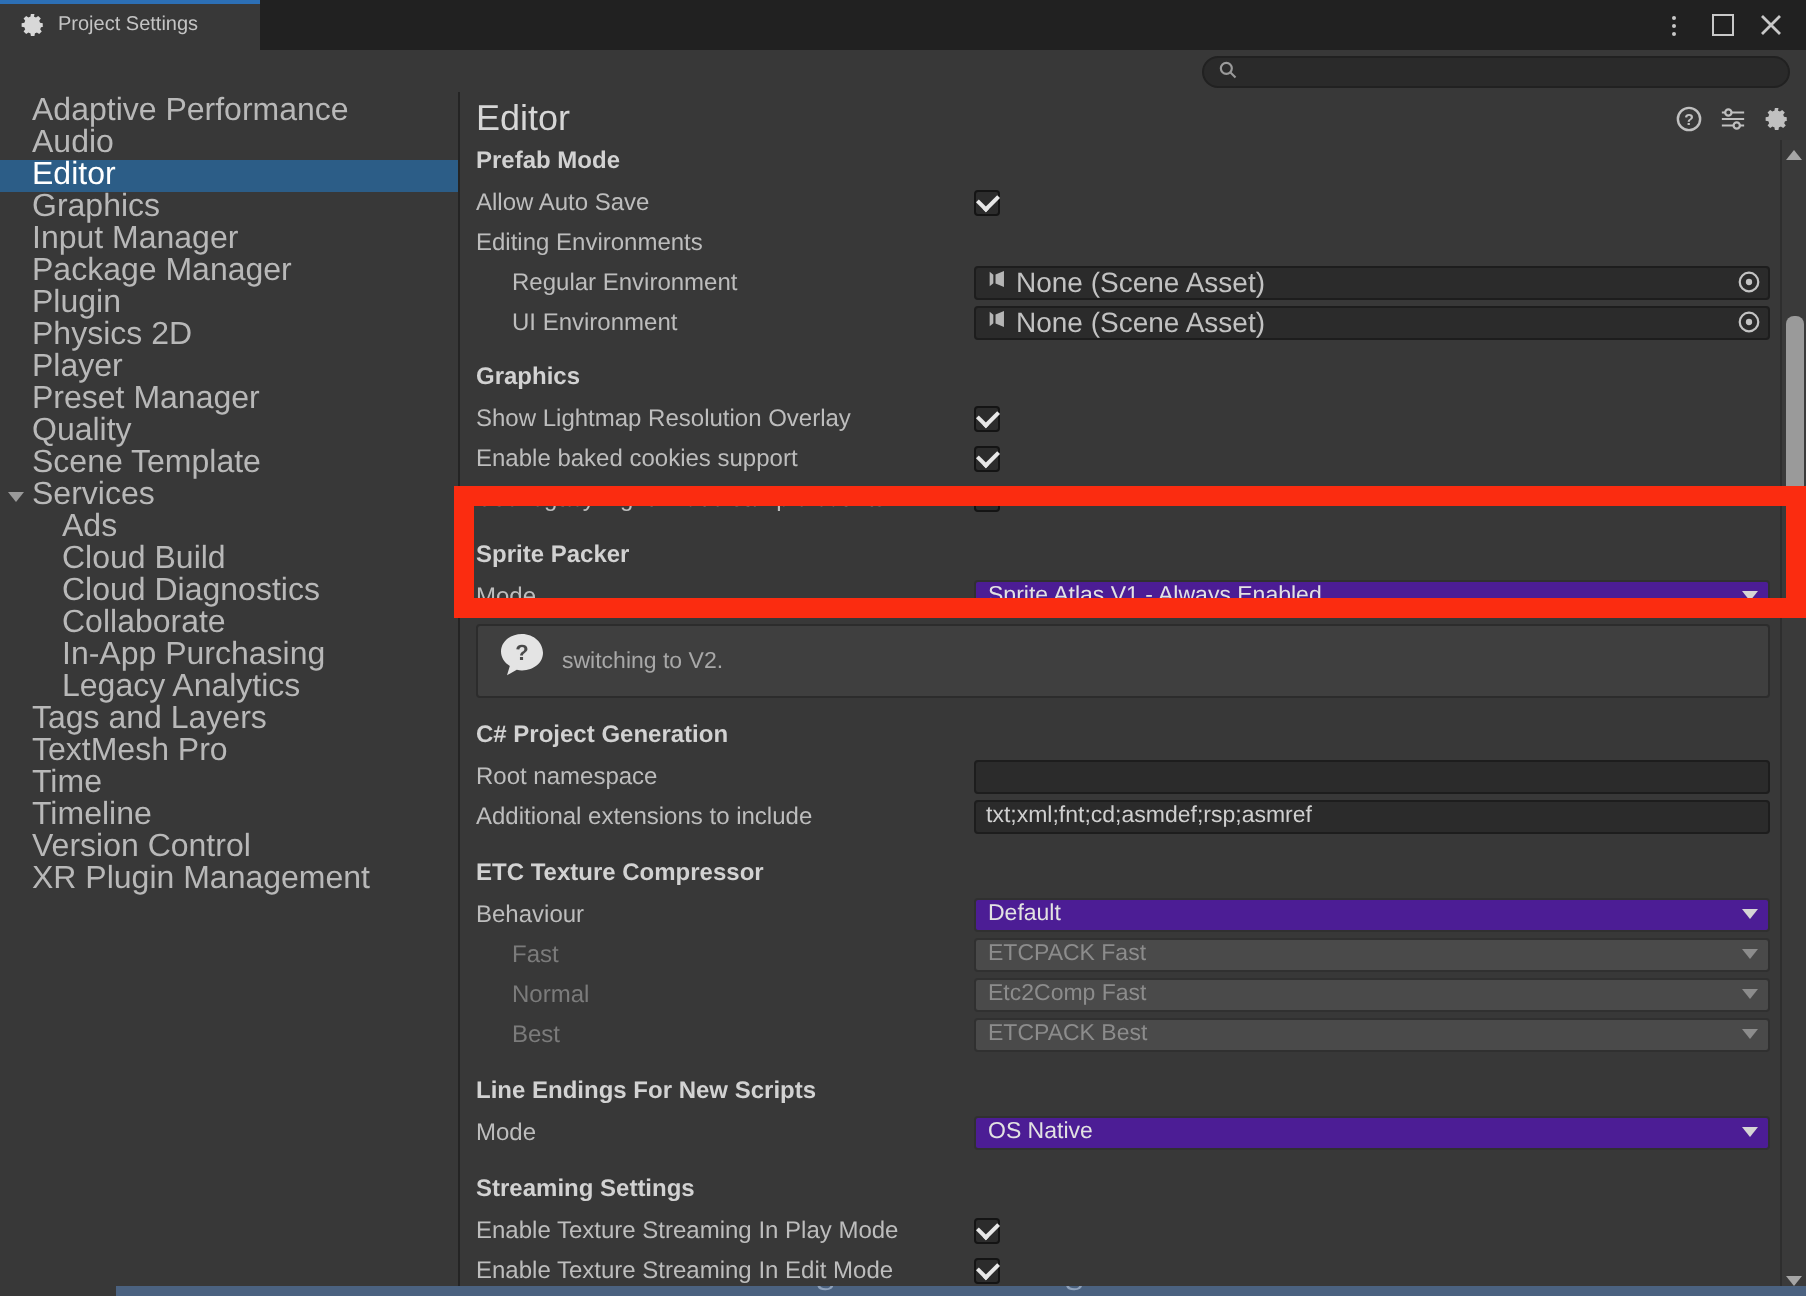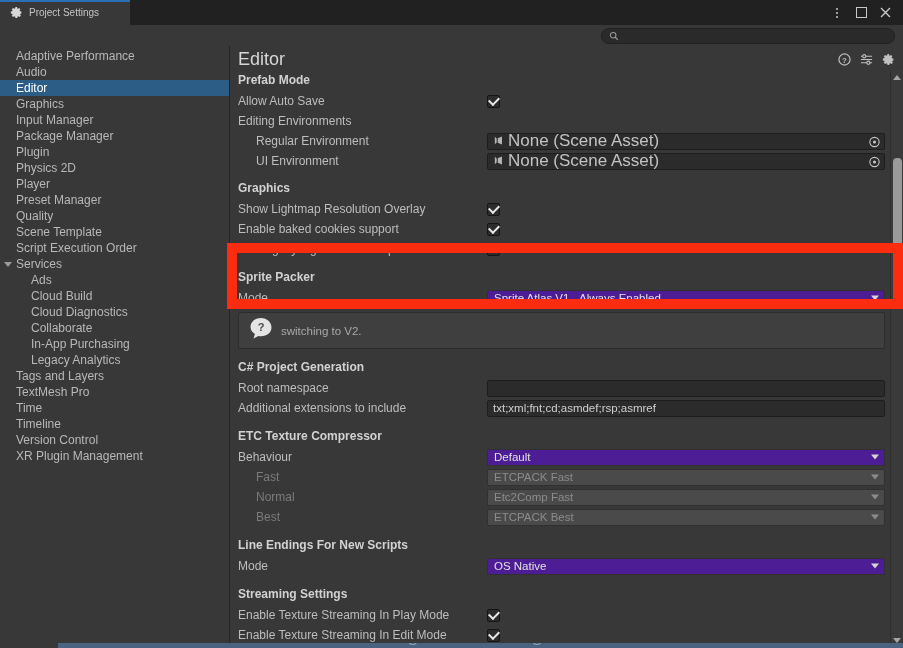--- a/index.html
+++ b/index.html
@@ -70,21 +70,21 @@
 
   
   .sidebar {
     width: 230px; background: #383838;
     border-right: 1px solid #242424;
     padding-top: 2px;
     display: flex; flex-direction: column;
   }
   .side-item {
     height: 16px; line-height: 16px;
-    font-size: 12px; color: #b8b8b8;
+    font-size: 16px; color: #b8b8b8;
     padding-left: 16px; white-space: nowrap;
     display: flex; align-items: center;
   }
   .side-item.sel { background: #2c5d87; color: #ffffff; }
   .side-item.child { padding-left: 31px; }
   .side-item.group { padding-left: 4px; }
   .tri {
     width: 0; height: 0; margin-right: 4px;
     border-left: 4px solid transparent; border-right: 4px solid transparent;
     border-top: 5px solid #9a9a9a; display: inline-block;
@@ -133,21 +133,21 @@
     border-left: 2px solid #e8e8e8; border-bottom: 2px solid #e8e8e8;
     transform: rotate(-45deg) translate(1px, -1px);
   }
 
   .objfield {
     flex: 1; height: 17px; margin-right: 18px;
     background: #2b2b2b; border: 1px solid #1d1d1d; border-radius: 2px;
     display: flex; align-items: center; gap: 4px; padding-left: 5px;
     position: relative;
   }
-  .objfield .ofname { font-size: 17px; color: #c2c2c2; text-align: center; }
+  .objfield .ofname { font-size: 14px; color: #c2c2c2; text-align: center; }
   .objpick {
     position: absolute; right: 3px; top: 50%; transform: translateY(-50%);
     width: 13px; height: 13px;
   }
 
   .dropdown {
     flex: 1; height: 17px; margin-right: 18px;
     background: #4c1d95; border: 1px solid #303030; border-radius: 2px;
     display: flex; align-items: center; padding: 0 4px 0 6px;
     position: relative;
@@ -297,23 +297,20 @@
           </div>
           <div class="side-item">
             <span>Preset Manager</span>
           </div>
           <div class="side-item">
             <span>Quality</span>
           </div>
           <div class="side-item">
             <span>Scene Template</span>
           </div>
-          <div class="side-item">
-            <span>Script Execution Order</span>
-          </div>
           <div class="side-item group">
             <span class="tri"></span>
             <span>Services</span>
           </div>
           <div class="side-item child">
             <span>Ads</span>
           </div>
           <div class="side-item child">
             <span>Cloud Build</span>
           </div>

